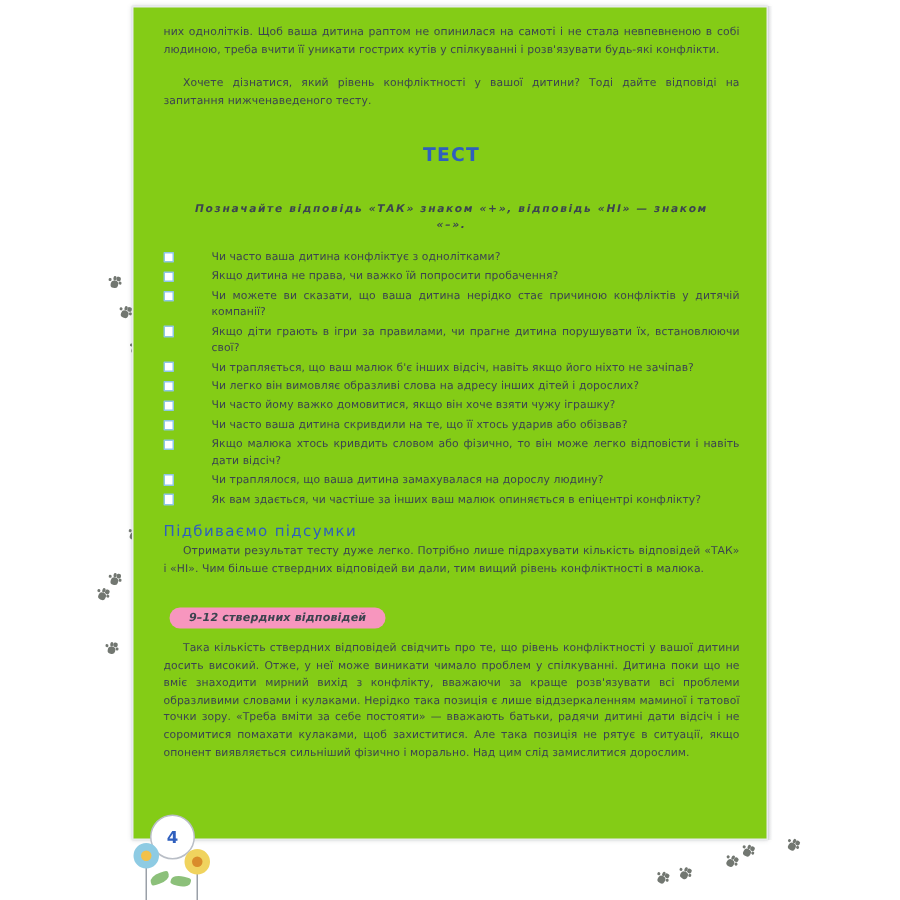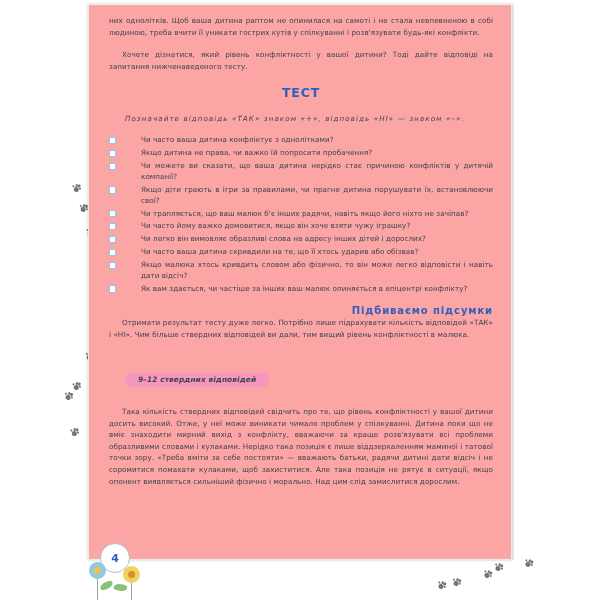--- a/index.html
+++ b/index.html
@@ -29,21 +29,21 @@
     background: #ffffff;
   }
 
   
   .book-page {
     position: absolute;
     left: 88px;
     top: 4px;
     width: 424px;
     height: 556px;
-    background: #fca5a5;
+    background: #84cc16;
     box-shadow: 0 0 3px rgba(120,125,135,0.30), 0 0 1px rgba(120,125,135,0.22);
     border: 1px solid #e9ebee;
     box-sizing: border-box;
     overflow: hidden;
   }
 
   .page-inner {
     position: absolute;
     left: 20px;
     top: 10px;
@@ -59,38 +59,39 @@
     color: #3c4450;
     text-align: justify;
     letter-spacing: 0.06px;
   }
   p.body.indent { text-indent: 13px; }
 
   .block-gap-sm { height: 8px; }
   .block-gap-md { height: 11px; }
 
   h1.test-title {
-    margin: 2px;
+    margin: 12px;
     text-align: center;
     font-size: 12.5px;
     font-weight: 700;
     letter-spacing: 0.8px;
     color: #2f5fbe;
     font-family: "DejaVu Sans", "Liberation Sans", sans-serif;
   }
 
   p.instruction {
     margin: 0;
     font-style: italic;
     font-size: 7.1px;
     line-height: 11px;
     color: #3c4450;
-    text-align: left;
+    text-align: center;
     letter-spacing: 1.1px;
     padding: 0 16px;
+    font-weight: bold;
   }
 
   
   ul.questions {
     list-style: none;
     margin: 0;
     padding: 0;
   }
   ul.questions li {
     position: relative;
@@ -111,28 +112,27 @@
     border: 1px solid #8fc6e6;
     border-radius: 0.5px;
     background: #ffffff;
     box-sizing: border-box;
   }
 
   
   h2.summary-title {
     margin: 0 0 1px 0;
     font-size: 10px;
-    font-weight: 700;
+    font-weight: 400;
     color: #2f5fbe;
     letter-spacing: 0.9px;
-    text-align: right;
-  }
-
-  
-  .pink-wrap { margin: 16px; }
+  }
+
+  
+  .pink-wrap { margin: 4px; }
   .pink-label {
     display: inline-block;
     background: #f796be;
     color: #3c4450;
     font-style: italic;
     font-size: 7.4px;
     font-weight: 600;
     line-height: 11px;
     padding: 1.6px 13px 1.8px 13px;
     border-radius: 9px;
@@ -290,25 +290,26 @@
 
       <p class="instruction">Позначайте відповідь «ТАК» знаком «+», відповідь «НІ» — знаком «–».</p>
 
       <div class="block-gap-md"></div>
 
       <ul class="questions" id="question-list">
           <li><span class="qbox"></span><span>Чи часто ваша дитина конфліктує з однолітками?</span></li>
           <li><span class="qbox"></span><span>Якщо дитина не права, чи важко їй попросити пробачення?</span></li>
           <li><span class="qbox"></span><span>Чи можете ви сказати, що ваша дитина нерідко стає причиною конфліктів у дитячій компанії?</span></li>
           <li><span class="qbox"></span><span>Якщо діти грають в ігри за правилами, чи прагне дитина порушувати їх, встановлюючи свої?</span></li>
-          <li><span class="qbox"></span><span>Чи трапляється, що ваш малюк б'є інших радячи, навіть якщо його ніхто не зачіпав?</span></li>
+          <li><span class="qbox"></span><span>Чи трапляється, що ваш малюк б'є інших відсіч, навіть якщо його ніхто не зачіпав?</span></li>
+          <li><span class="qbox"></span><span>Чи легко він вимовляє образливі слова на адресу інших дітей і дорослих?</span></li>
           <li><span class="qbox"></span><span>Чи часто йому важко домовитися, якщо він хоче взяти чужу іграшку?</span></li>
-          <li><span class="qbox"></span><span>Чи легко він вимовляє образливі слова на адресу інших дітей і дорослих?</span></li>
           <li><span class="qbox"></span><span>Чи часто ваша дитина скривдили на те, що її хтось ударив або обізвав?</span></li>
           <li><span class="qbox"></span><span>Якщо малюка хтось кривдить словом або фізично, то він може легко відповісти і навіть дати відсіч?</span></li>
+          <li><span class="qbox"></span><span>Чи траплялося, що ваша дитина замахувалася на дорослу людину?</span></li>
           <li><span class="qbox"></span><span>Як вам здається, чи частіше за інших ваш малюк опиняється в епіцентрі конфлікту?</span></li>
         </ul>
 
       <div class="block-gap-sm"></div>
 
       <h2 class="summary-title">Підбиваємо підсумки</h2>
       <p class="body indent">Отримати результат тесту дуже легко. Потрібно лише підрахувати кількість відповідей «ТАК» і «НІ». Чим більше ствердних відповідей ви дали, тим вищий рівень конфліктності в малюка.</p>
 
       <div class="block-gap-md"></div>
 

